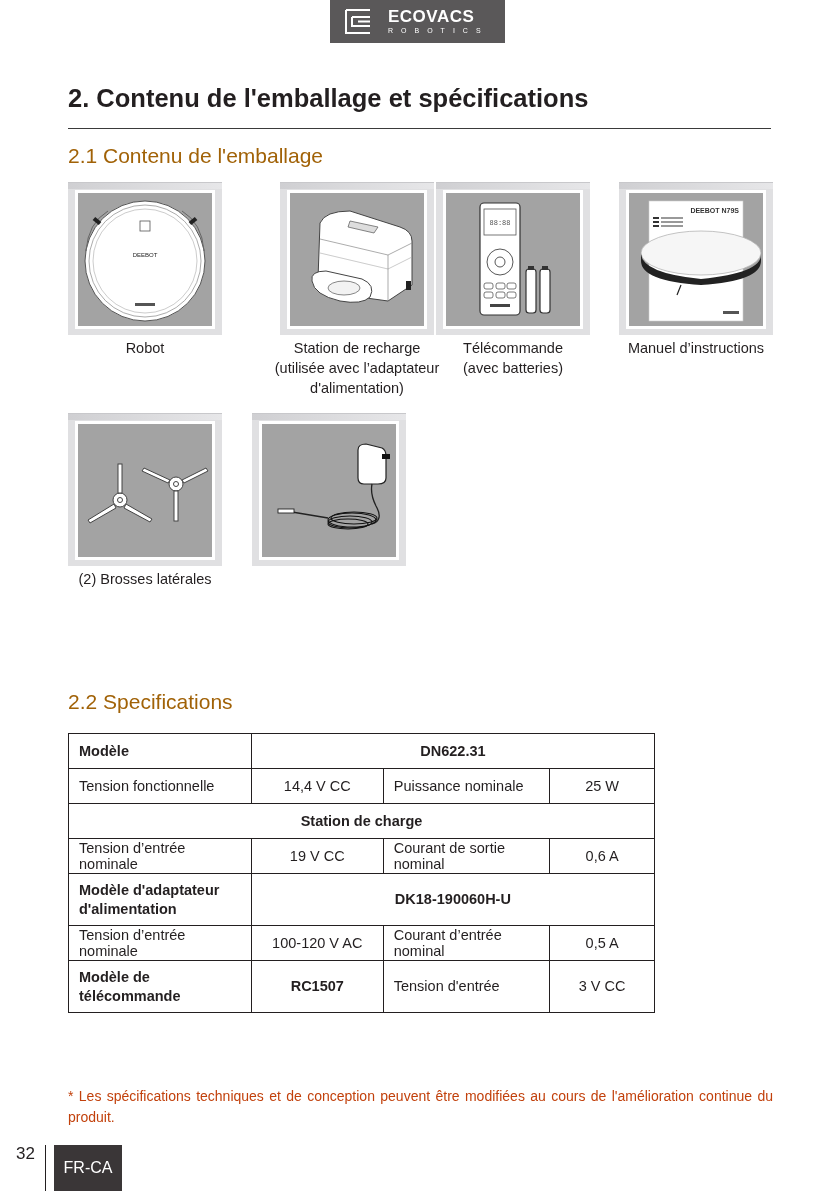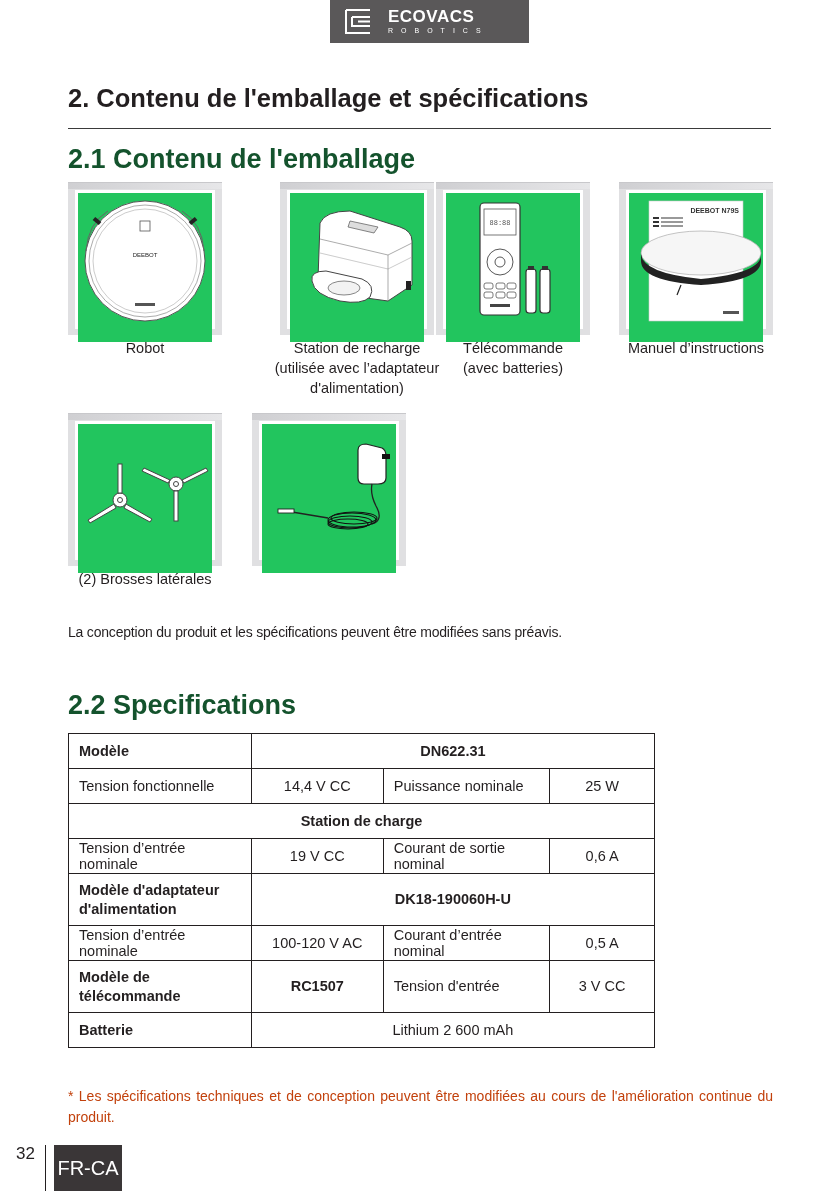--- a/index.html
+++ b/index.html
@@ -1,35 +1,35 @@
 <!DOCTYPE html>
 <html><head>
   <meta charset="utf-8">
   <style>
     * { box-sizing: border-box; margin: 0; padding: 0; }
     html, body { width: 839px; height: 1191px; background: #ffffff; overflow: hidden; }
     body { position: relative; font-family: "Liberation Sans", sans-serif; color: #231f20; }
 
-    .logo { position: absolute; left: 330px; top: 0; width: 199px; height: 43px; background: #5a5859; }
+    .logo { position: absolute; left: 330px; top: 0; width: 175px; height: 43px; background: #5a5859; }
     .logo svg { position: absolute; left: 0; top: 0; }
     .logo .brand { position: absolute; left: 58px; top: 7px; color: #fff; font-weight: bold; font-size: 17px; letter-spacing: 0.5px; }
     .logo .sub { position: absolute; left: 58px; top: 27px; color: #fff; font-size: 7px; letter-spacing: 8px; }
 
     h1 { position: absolute; left: 68px; top: 84px; font-size: 25.5px; font-weight: bold; color: #231f20; }
     .rule { position: absolute; left: 68px; top: 128px; width: 703px; height: 1px; background: #3a3a3a; }
-    h2 { position: absolute; font-size: 27px; font-weight: bold; color: #14532d; }
+    h2 { position: absolute; font-size: 21px; font-weight: normal; color: #a16207; }
     #h21 { left: 68px; top: 144px; }
     #h22 { left: 68px; top: 690px; }
 
     .item { position: absolute; width: 166px; text-align: center; }
     .frame { width: 154px; height: 153px; margin: 0 auto; background: #e0e0e2; padding: 7px; position: relative;
              border-top: 1px solid #c8c8cb; }
     .frame::before { content: ""; position: absolute; left: 0; top: 0; right: 0; height: 6px; background: linear-gradient(90deg, #cfcfd2, #e7e7e9); }
     .frame-inner { width: 140px; height: 139px; background: #ffffff; padding: 3px; }
-    .frame-fill { width: 134px; height: 149px; background: #22c55e; position: relative; overflow: hidden; }
+    .frame-fill { width: 134px; height: 133px; background: #a3a3a3; position: relative; overflow: hidden; }
     .frame-fill svg { position: absolute; left: 0; top: 0; }
     .caption { margin-top: 3px; font-size: 14.5px; line-height: 20px; color: #231f20; }
 
     .note { position: absolute; left: 68px; top: 622px; width: 710px; font-size: 14px; line-height: 21px; color: #231f20; letter-spacing: -0.2px; }
     .note b { font-weight: bold; }
 
     table.spec { position: absolute; left: 68px; top: 733px; width: 587px; border-collapse: collapse; font-size: 14.5px; color: #231f20; }
     table.spec td { border: 1.5px solid #231f20; padding: 0 10px; vertical-align: middle; }
     table.spec td.c { text-align: center; }
     table.spec td.b { font-weight: bold; }
@@ -37,21 +37,21 @@
     table.spec tr.h2r td { height: 52px; line-height: 19px; }
     .col1 { width: 210px; }
     .col2 { width: 158px; }
     .col3 { width: 202px; }
     .col4 { width: 133px; }
 
     .foot { position: absolute; left: 68px; top: 1086px; width: 705px; font-size: 14px; line-height: 21px; color: #c2410c; text-align: justify; }
 
     .pagenum { position: absolute; left: 16px; top: 1144px; font-size: 17px; color: #231f20; }
     .vbar { position: absolute; left: 45px; top: 1145px; width: 1px; height: 46px; background: #231f20; }
-    .lang { position: absolute; left: 54px; top: 1145px; width: 68px; height: 46px; background: #3a3637; color: #fff; font-size: 20px; line-height: 46px; text-align: center; }
+    .lang { position: absolute; left: 54px; top: 1145px; width: 68px; height: 46px; background: #3a3637; color: #fff; font-size: 16px; line-height: 46px; text-align: center; }
   </style>
 </head>
 <body>
 
 <div class="logo">
   <svg width="58" height="43">
     <path d="M16 10 H40 M16 10 V33 H40 M22 17 H40 M22 17 V26 H40 M28 21.5 H40" stroke="#fff" stroke-width="2" fill="none"></path>
   </svg>
   <span class="brand">ECOVACS</span>
   <span class="sub">ROBOTICS</span>
@@ -210,21 +210,20 @@
       </g>
       <path d="M66 94 L30 88" stroke="#222" stroke-width="1.3"></path>
       <rect x="16" y="85" width="16" height="4" fill="#fff" stroke="#222" stroke-width="0.9"></rect>
     </svg>
   </div>
       </div>
     </div>
 </div>
 
 <div class="note">
-  <div>La conception du produit et les spécifications peuvent être modifiées sans préavis.</div>
 </div>
 
 <h2 id="h22">2.2 Specifications</h2>
 
 <table class="spec">
   <colgroup>
       <col class="col1">
       <col class="col2">
       <col class="col3">
       <col class="col4">
@@ -258,24 +257,20 @@
     <td class="c">100-120 V AC</td>
     <td>Courant d’entrée nominal</td>
     <td class="c">0,5 A</td>
   </tr>
   <tr class="h2r">
     <td class="b">Modèle de télécommande</td>
     <td class="b c">RC1507</td>
     <td>Tension d'entrée</td>
     <td class="c">3 V CC</td>
   </tr>
-  <tr class="h1r">
-    <td class="b">Batterie</td>
-    <td class="c" colspan="3">Lithium 2 600 mAh</td>
-  </tr>
 </tbody>
   </table>
 
 <div class="foot">* Les spécifications techniques et de conception peuvent être modifiées au cours de l'amélioration continue du produit.</div>
 
 <div class="pagenum">32</div>
 <div class="vbar"></div>
 <div class="lang">FR-CA</div>
 
 </body></html>

